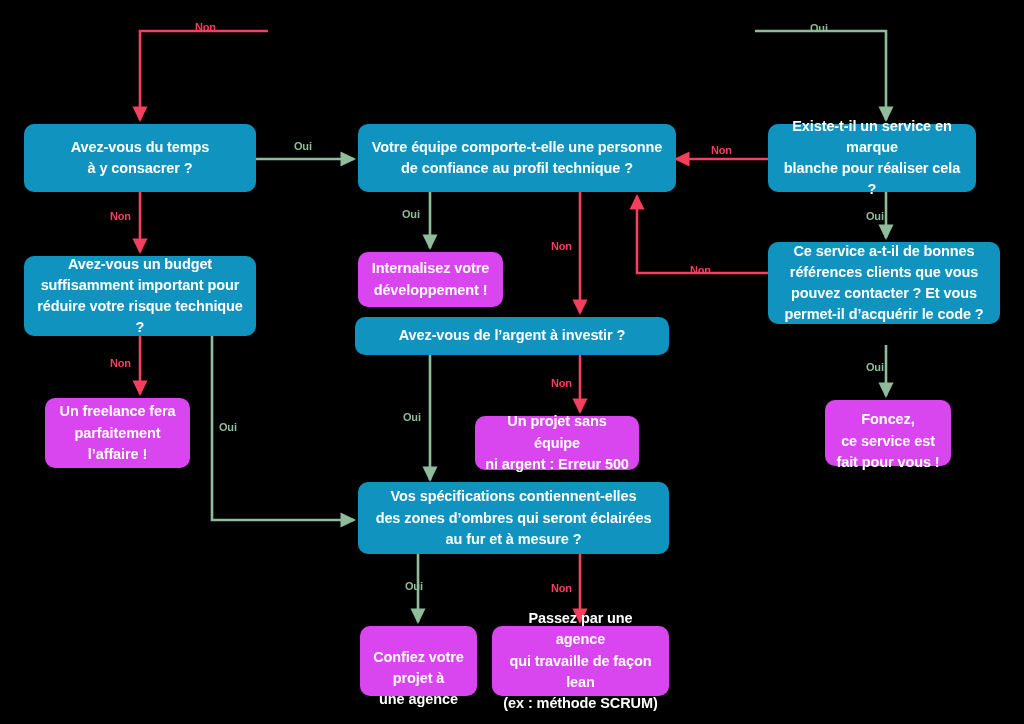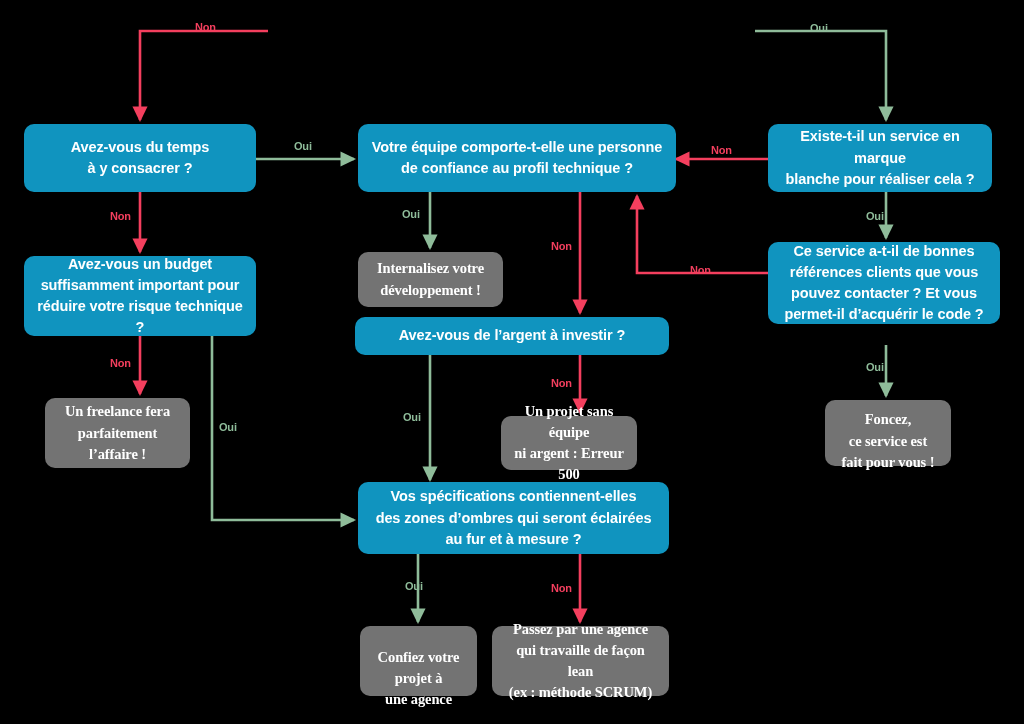--- a/index.html
+++ b/index.html
@@ -27,23 +27,22 @@
     font-weight: bold;
     line-height: 1.45;
     letter-spacing: -0.1px;
     padding: 6px 10px;
   }
   .node.question {
     background: #1094BF;
     font-size: 14.5px;
   }
   .node.outcome {
-    background: #737373;
+    background: #d946ef;
     font-size: 14.5px;
-    font-family: Liberation Serif, serif;
   }
   .edge-label {
     position: absolute;
     font-size: 11px;
     font-weight: bold;
     letter-spacing: -0.2px;
     white-space: nowrap;
   }
   .edge-label.yes { color: #8FBC9A; }
   .edge-label.no  { color: #F43F5E; }
@@ -129,26 +128,26 @@
 
   <div class="node outcome" style="left:358px; top:252px; width:145px; height:55px;">
     <span style="white-space:pre-line;">Internalisez votre
 développement !</span>
   </div>
 
   <div class="node question" style="left:355px; top:317px; width:314px; height:38px;">
     <span style="white-space:pre-line;">Avez-vous de l’argent à investir ?</span>
   </div>
 
-  <div class="node outcome" style="left:501px; top:416px; width:136px; height:54px;">
+  <div class="node outcome" style="left:475px; top:416px; width:164px; height:54px;">
     <span style="white-space:pre-line;">Un projet sans équipe
 ni argent : Erreur 500</span>
   </div>
 
-  <div class="node question" style="left:768px; top:124px; width:224px; height:68px;">
+  <div class="node question" style="left:768px; top:124px; width:208px; height:68px;">
     <span style="white-space:pre-line;">Existe-t-il un service en marque
 blanche pour réaliser cela ?</span>
   </div>
 
   <div class="node question" style="left:768px; top:242px; width:232px; height:82px;">
     <span style="white-space:pre-line;">Ce service a-t-il de bonnes
 références clients que vous
 pouvez contacter ? Et vous
 permet-il d’acquérir le code ?</span>
   </div>

